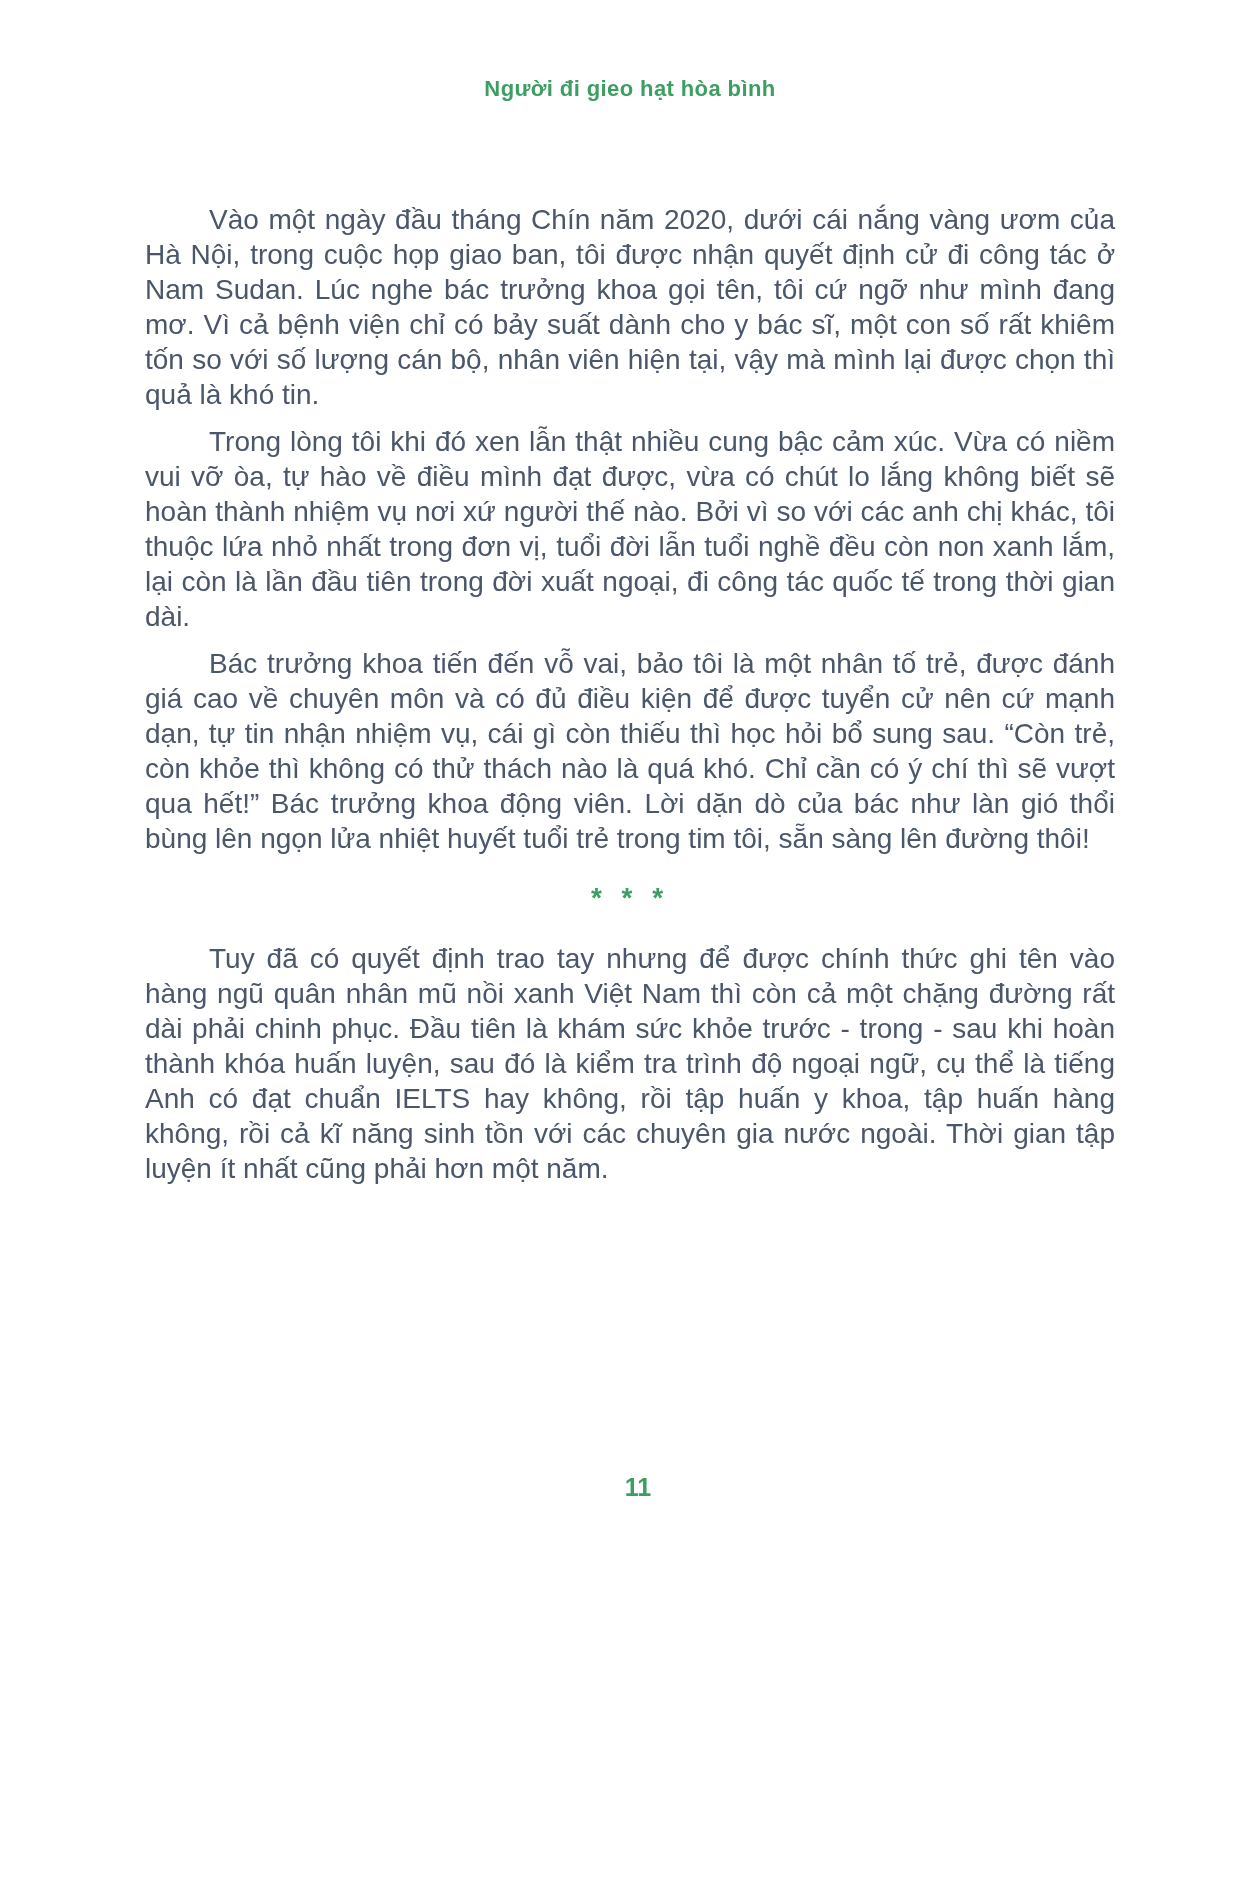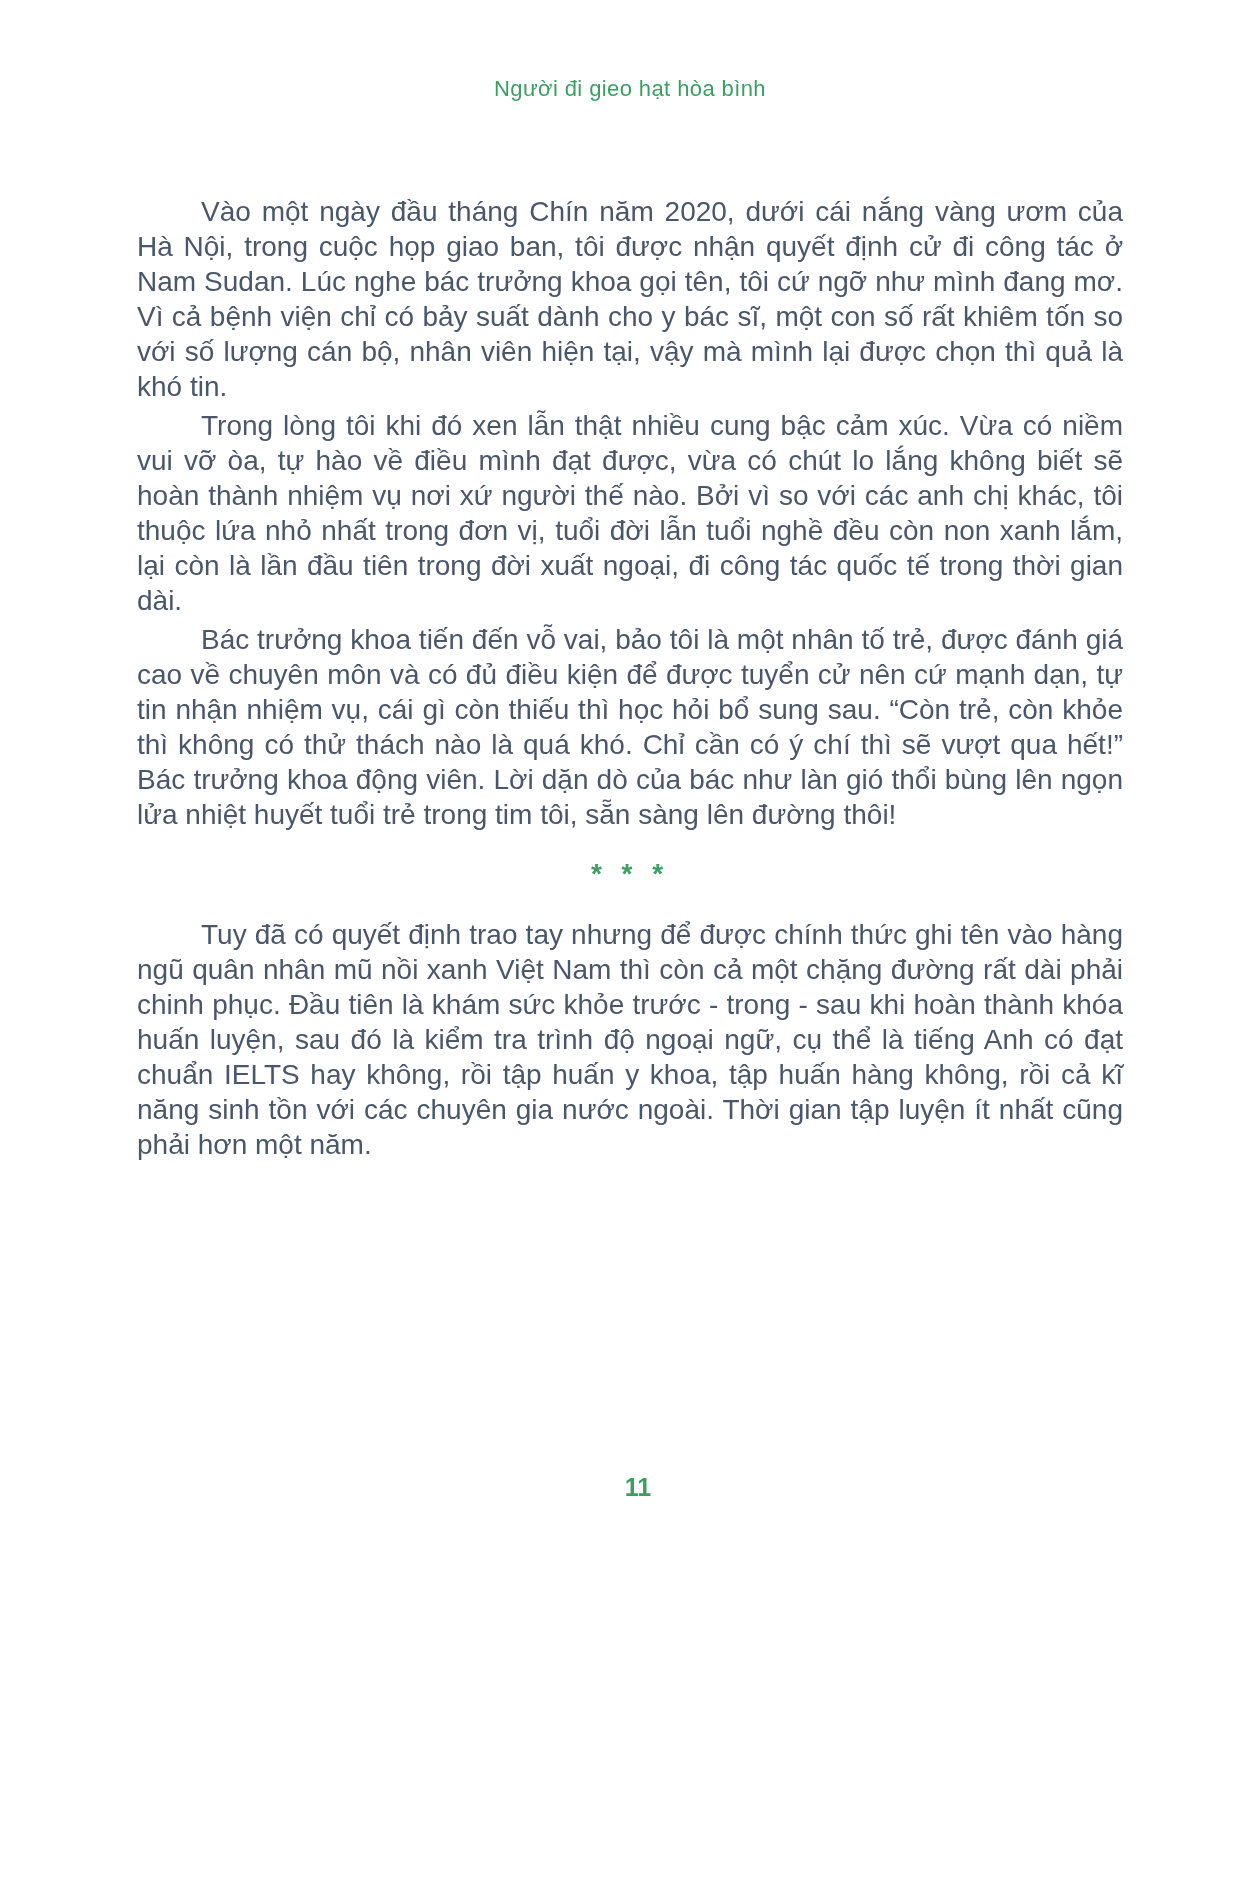--- a/index.html
+++ b/index.html
@@ -17,37 +17,37 @@
     overflow:hidden;
   }
   .running-header{
     position:absolute;
     top:76px;
     left:0;
     width:100%;
     text-align:center;
     color:var(--green);
     font-size:22px;
-    font-weight:400;
+    font-weight:700;
     letter-spacing:0.4px;
   }
   .page-body{
     position:absolute;
     top:190px;
     left:133px;
     width:994px;
     color:var(--body-text);
     font-size:28px;
     line-height:35px;
     text-align:justify;
     text-justify:inter-word;
   }
   .page-body p{
     text-indent:64px;
-    margin:4px;
+    margin:12px;
   }
   .section-separator{
     text-align:center;
     color:var(--green);
     font-size:28px;
     font-weight:700;
     letter-spacing:6px;
     margin:24px 0 26px 0;
   }
   .page-number{

